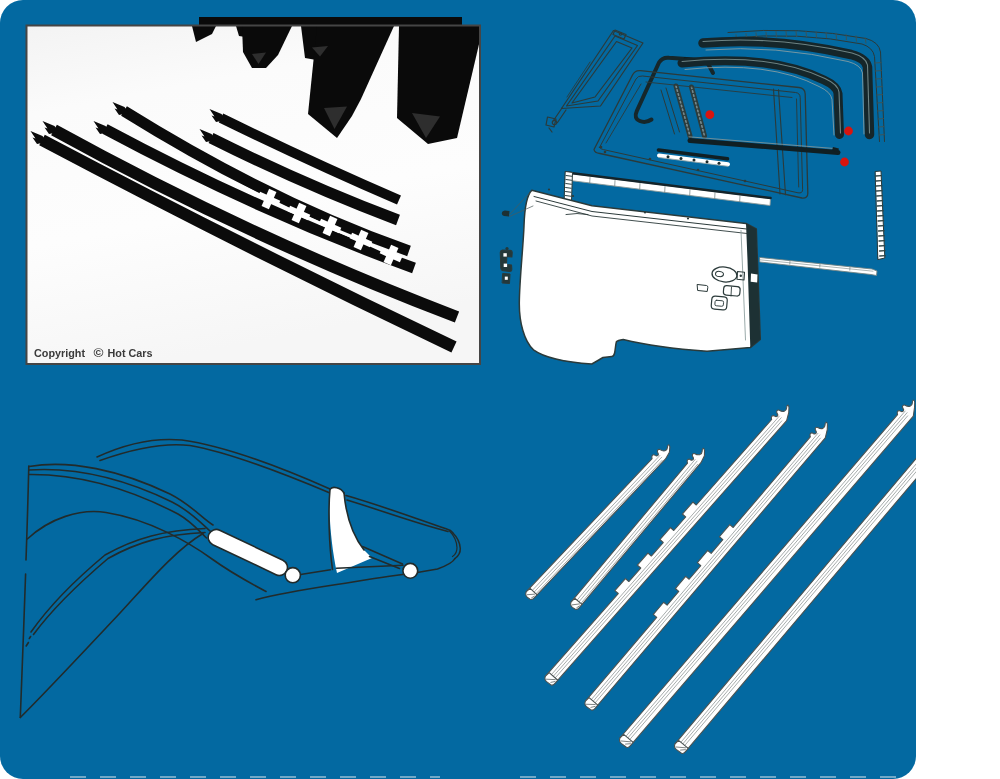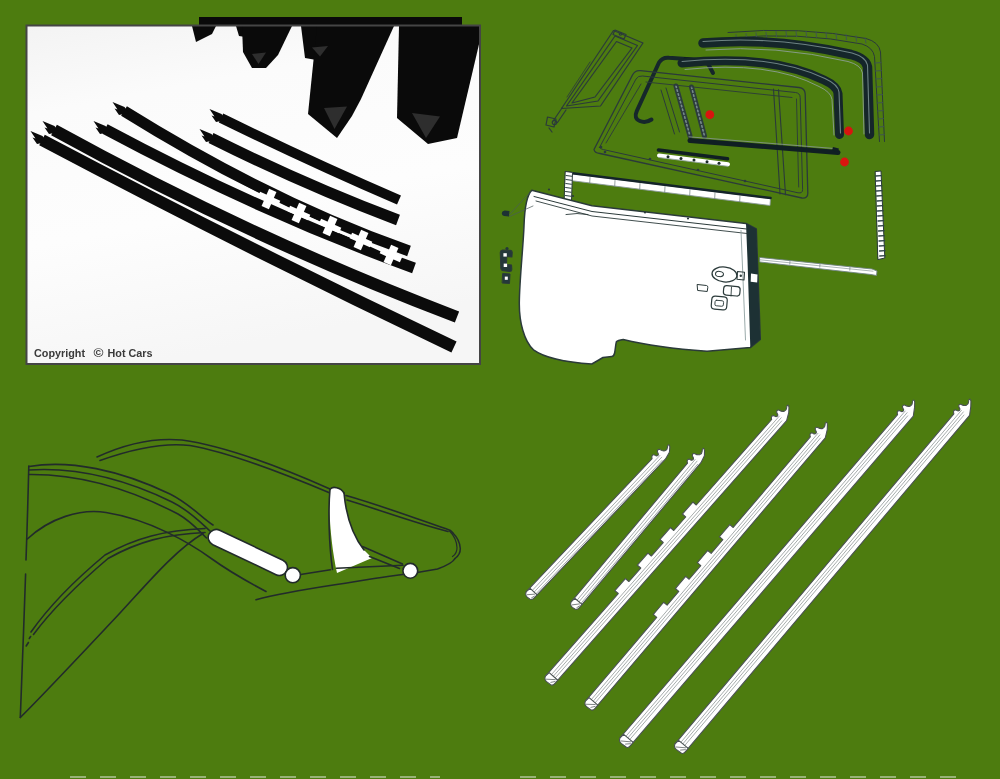--- a/index.html
+++ b/index.html
@@ -1,17 +1,17 @@
 <!DOCTYPE html>
 <html><head>
 <meta charset="utf-8">
 <style>
   html,body{margin:0;padding:0;background:#ffffff;}
-  #stage{position:relative;width:1000px;height:779px;background:#4d7c0f;overflow:hidden;
-         font-family:"Liberation Sans", sans-serif;}
+  #stage{position:relative;width:916px;height:779px;background:#0369a1;overflow:hidden;
+         font-family:"Liberation Sans", sans-serif;border-radius:23px;}
   svg{position:absolute;left:0;top:0;}
 </style>
 </head>
 <body>
 <div id="stage">
 <svg width="1000" height="779" viewBox="0 0 1000 779">
 
   <g id="q1">
     <clipPath id="photoclip">
           <rect x="24" y="16" width="458" height="349"></rect>

